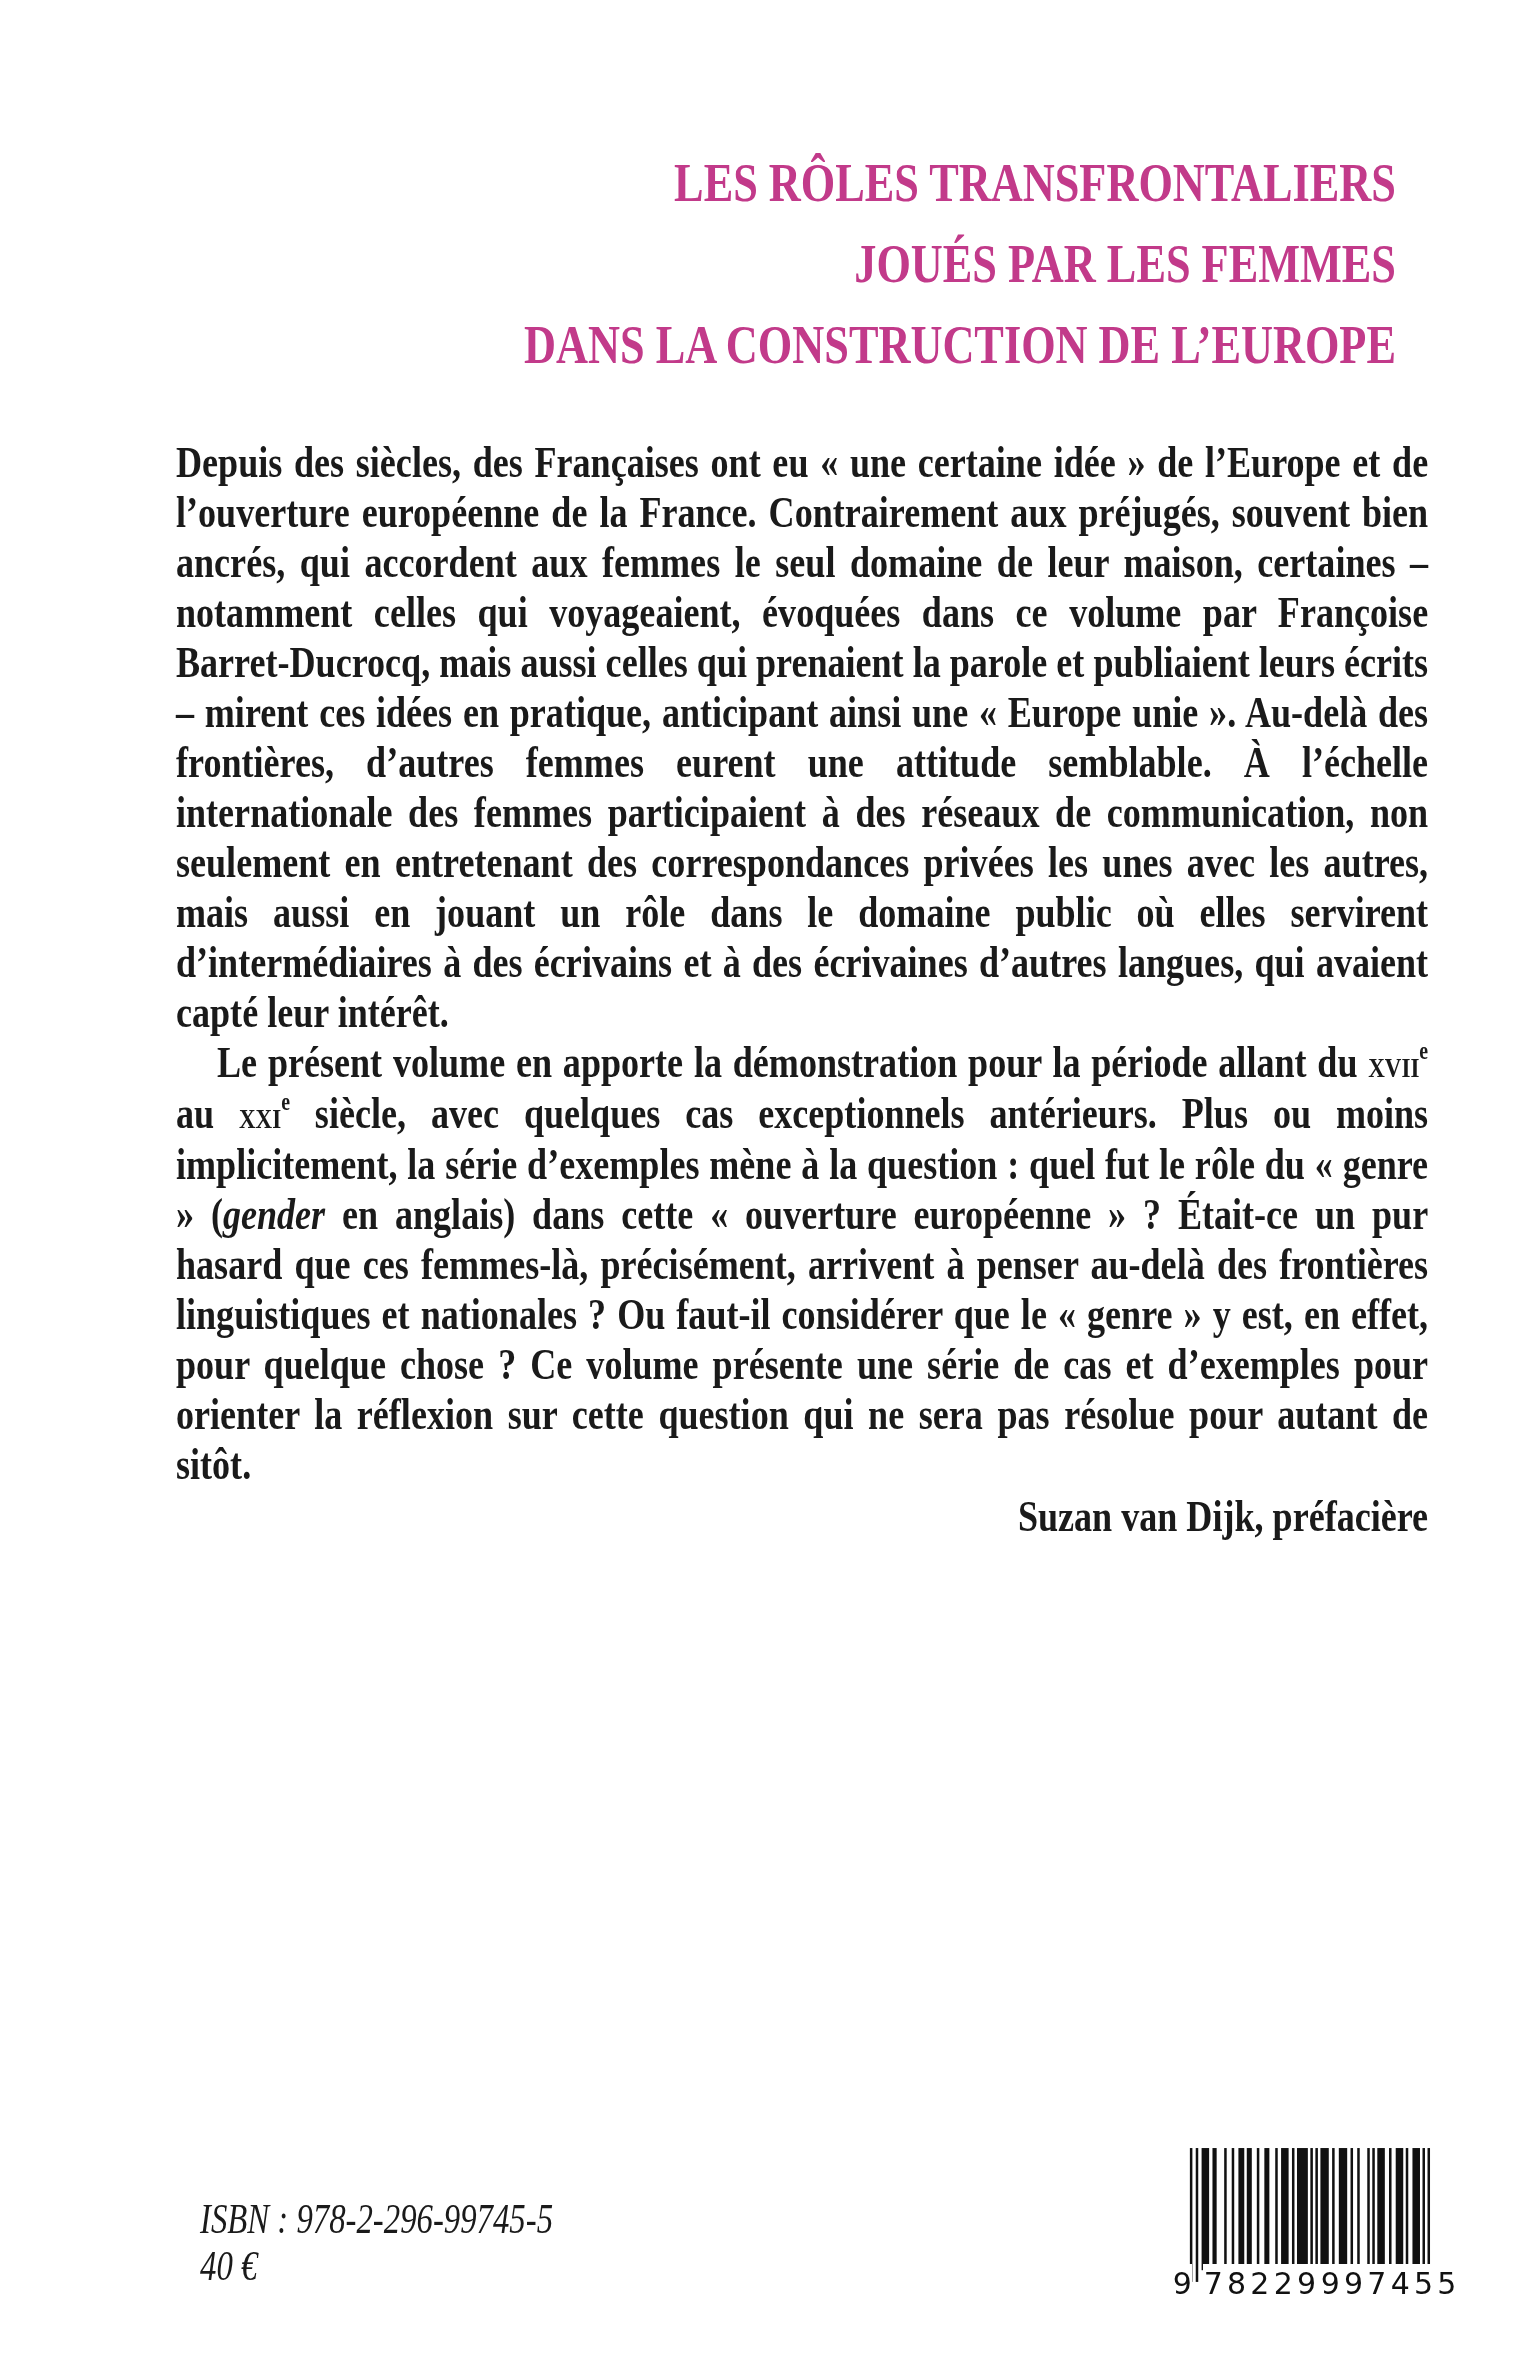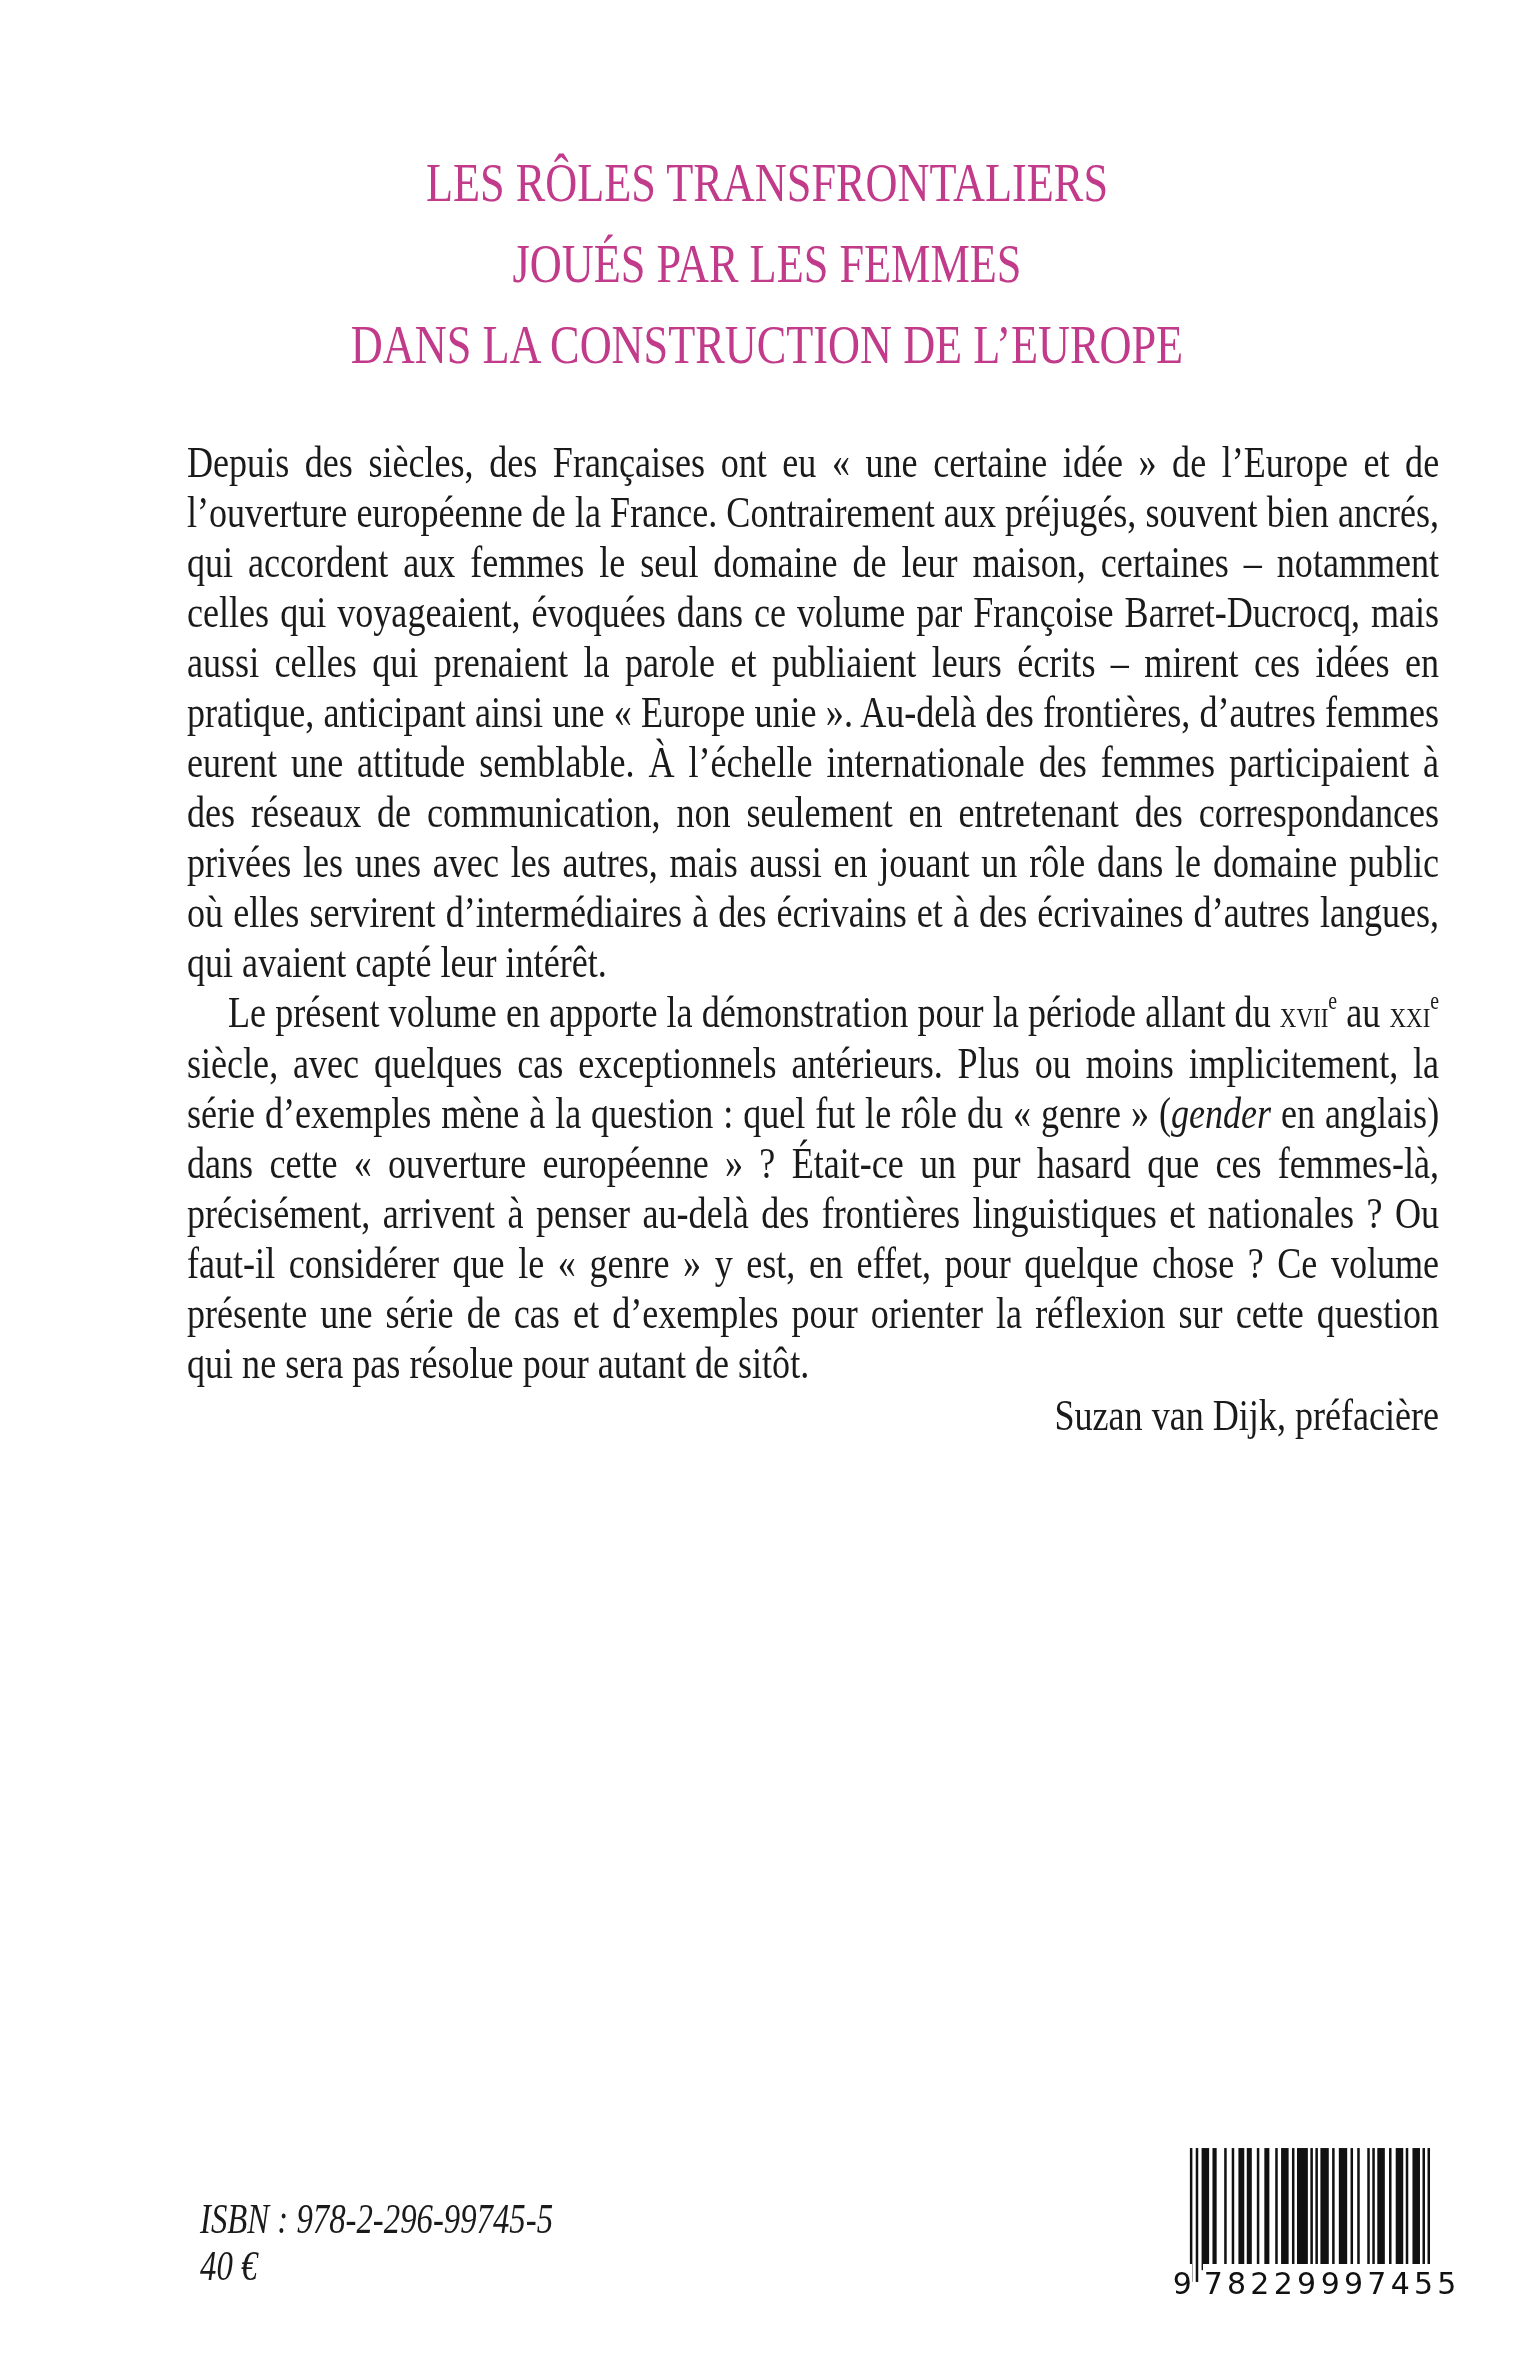--- a/index.html
+++ b/index.html
@@ -21,39 +21,41 @@
     width: 1534px; height: 2377px;
     background: #ffffff;
   }
 
   
   .title-block {
     position: absolute;
     left: 0;
     top: 143px;
     width: 1534px;
-    text-align: center;
+    text-align: right;
+    font-weight: bold;
   }
   .title-line {
     display: block;
     font-size: 54px;
     line-height: 81px;
     color: #c23a8a;
     letter-spacing: 0px;
     white-space: nowrap;
     transform: scaleX(0.82);
     transform-origin: center;
   }
 
   
   .body-wrap {
     position: absolute;
-    left: 187px;
+    left: 176px;
     top: 438px;
     width: 1252px;
+    font-weight: bold;
   }
   .condensed {
     width: 1527px;               
     transform: scaleX(0.82);
     transform-origin: left top;
   }
   .para {
     margin: 0;
     font-size: 44px;
     line-height: 50px;

